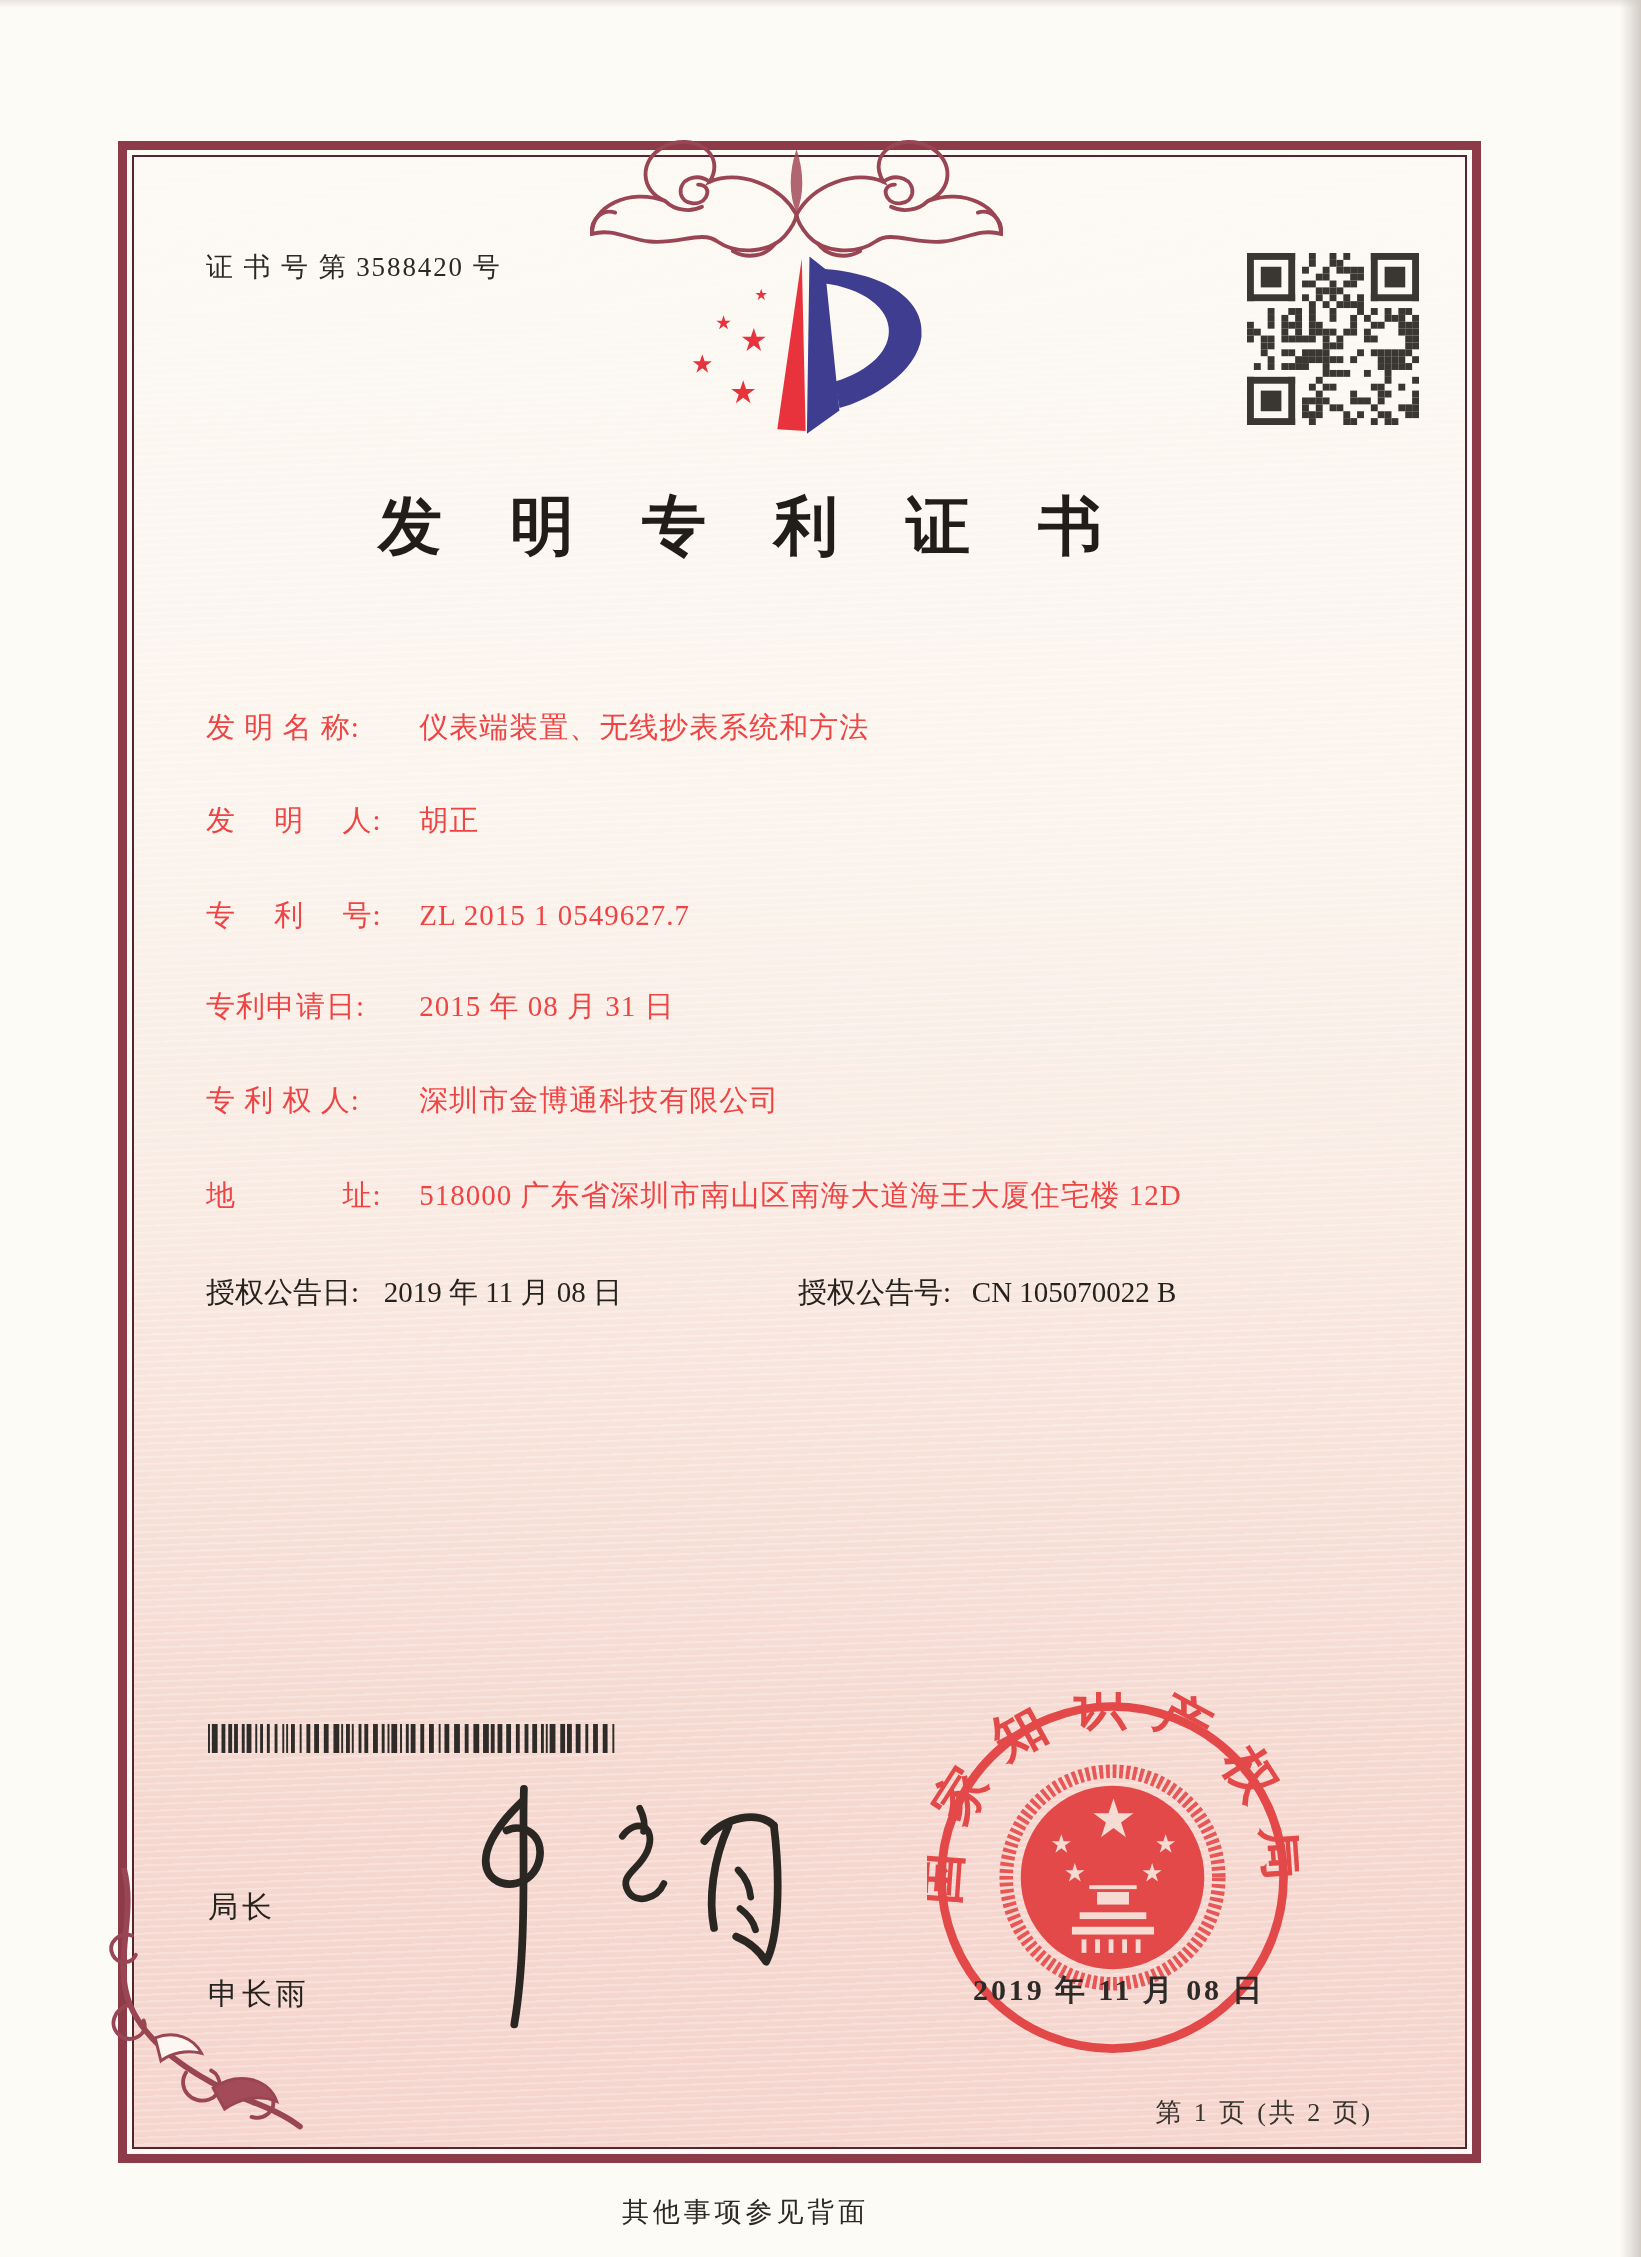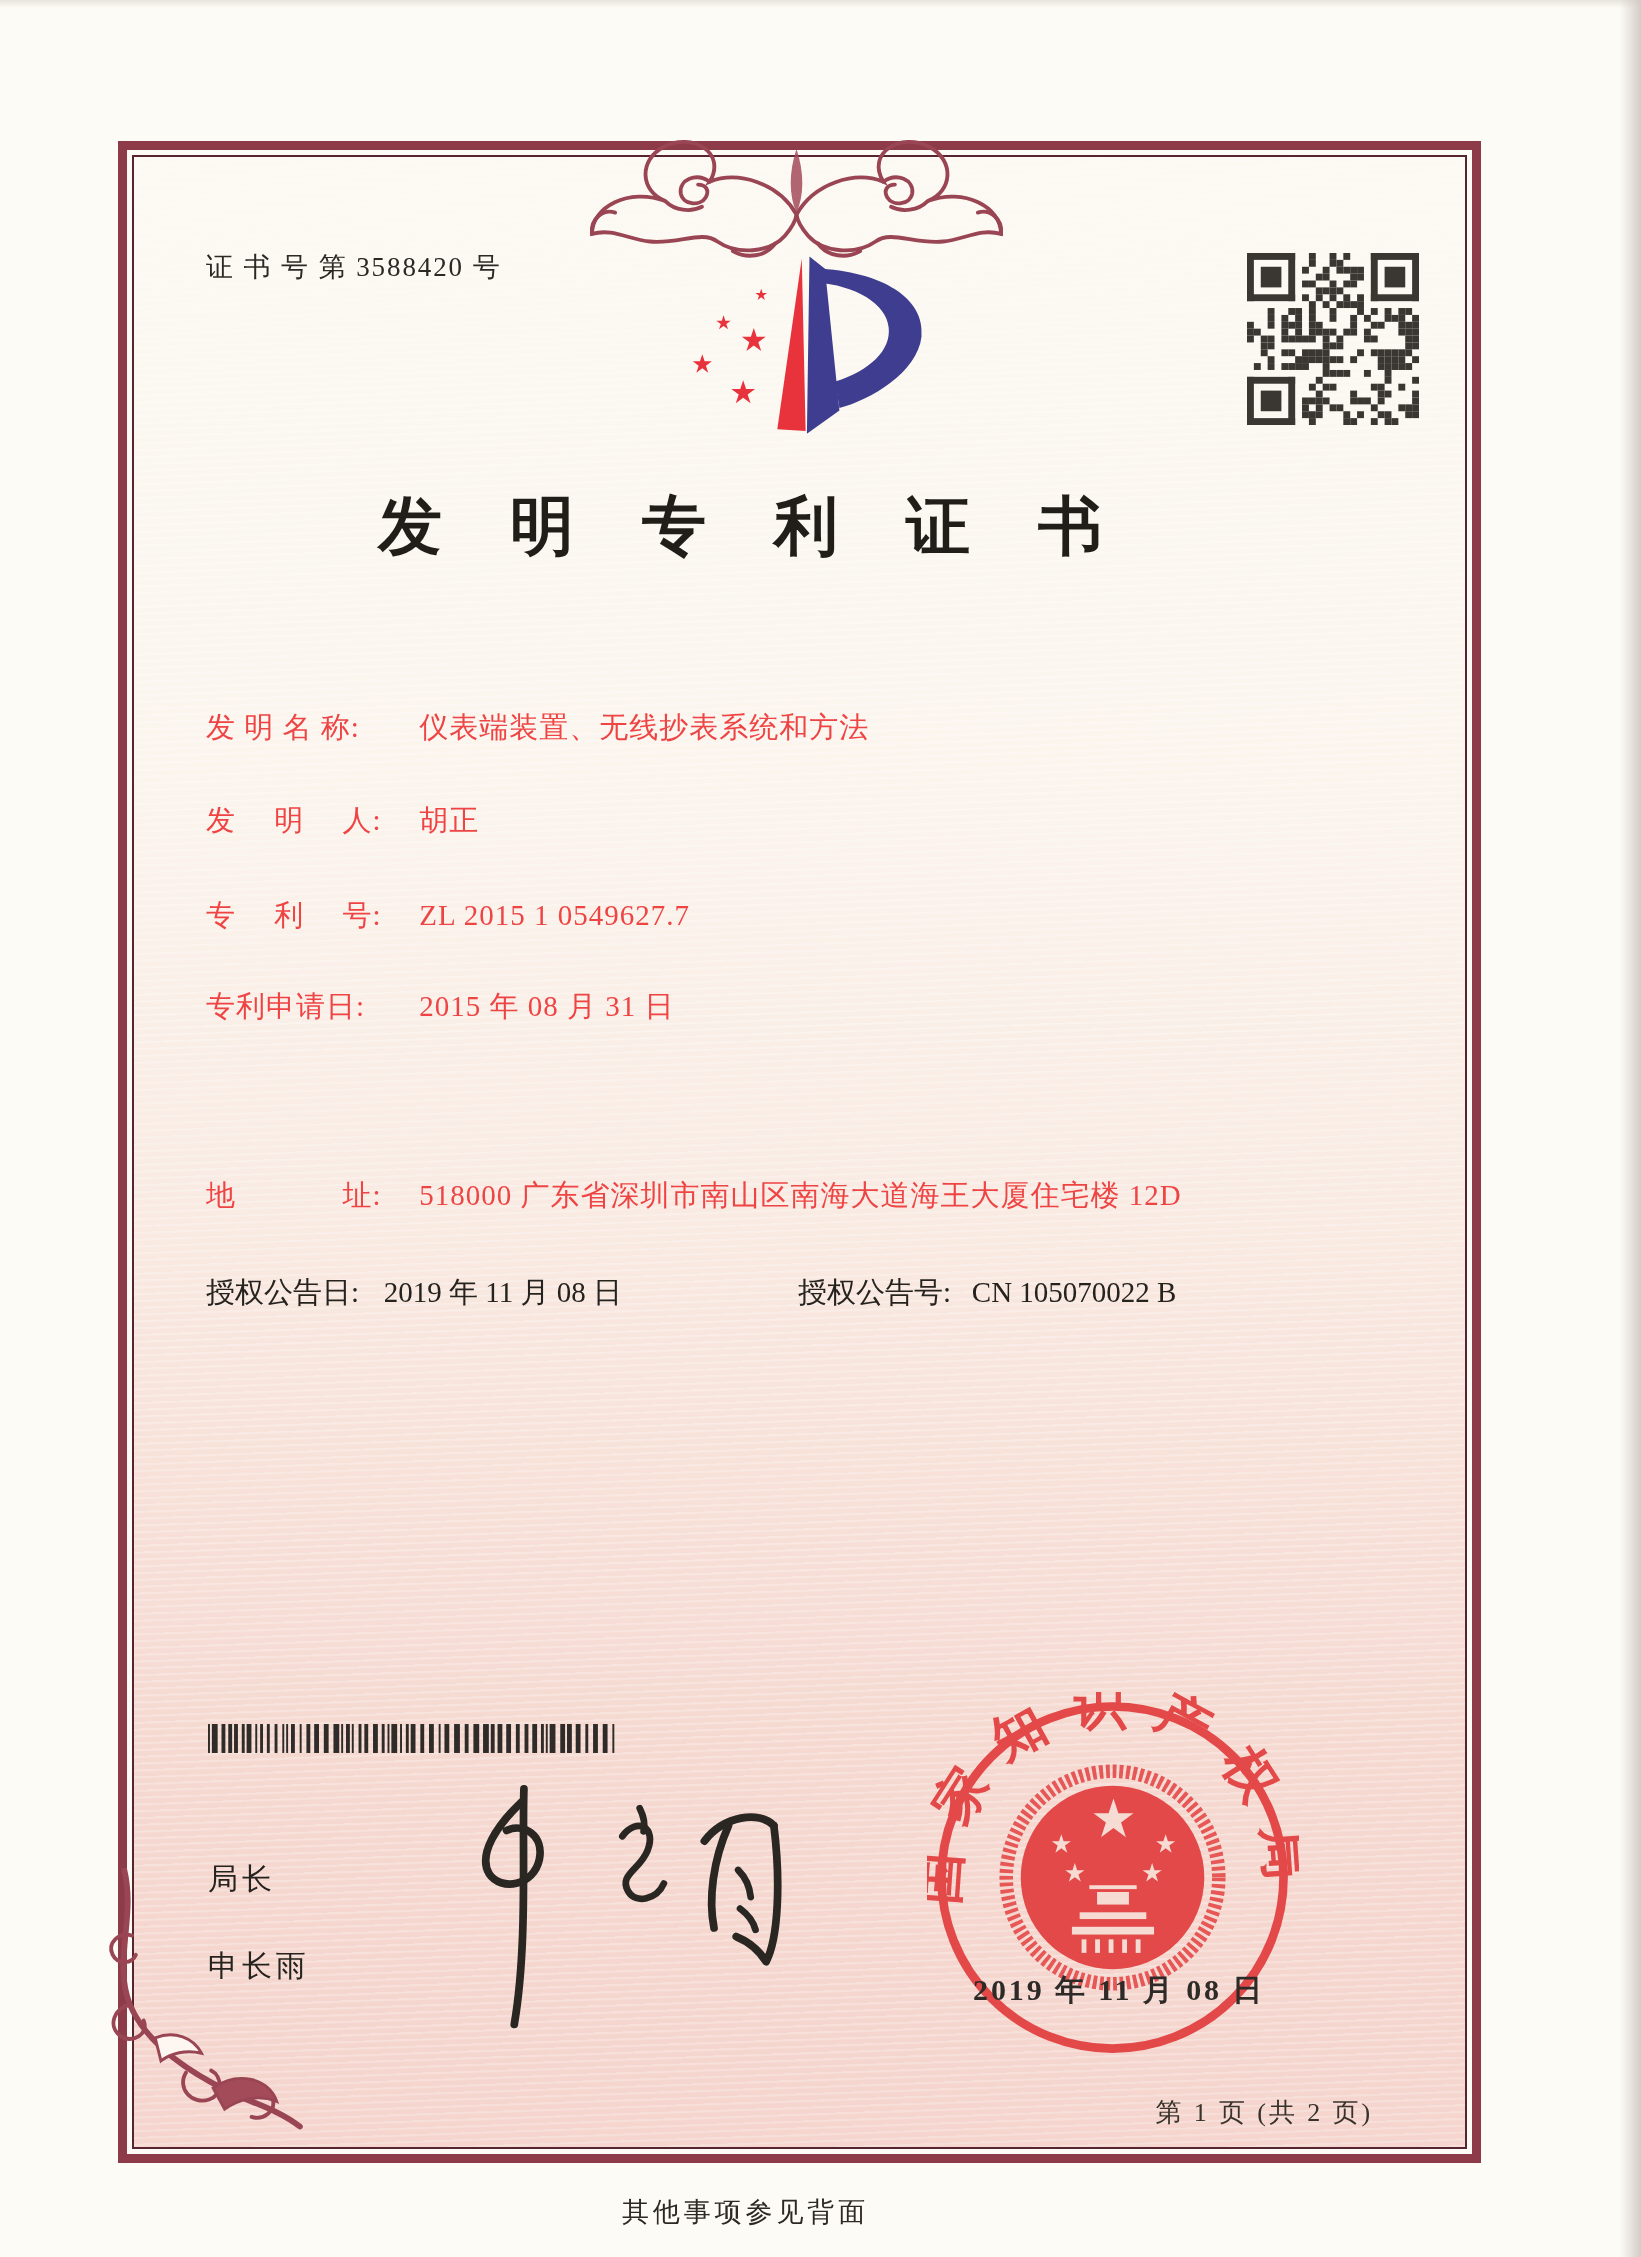--- a/index.html
+++ b/index.html
@@ -19,21 +19,21 @@
 
   .abs{position:absolute;}
   .certno{left:206px;top:249px;font-size:27px;letter-spacing:1.9px;color:#2c2925;}
   .title{left:378px;top:483px;font-size:64px;font-weight:bold;letter-spacing:68px;color:#211e1a;white-space:nowrap;}
   .row{left:206px;font-size:29px;letter-spacing:1px;white-space:nowrap;color:#ef4444;}
   .row .lab{display:inline-block;min-width:205px;}
   .grant{font-size:29px;white-space:nowrap;color:#26231f;}
   .paras{left:206px;top:1357px;width:1257px;font-size:29px;line-height:63px;
          letter-spacing:1.4px;text-align:justify;color:#26231f;}
   .paras p{margin:0;text-indent:60px;}
-  .officer{left:208px;font-size:30px;letter-spacing:3.9px;color:#26231f;}
+  .officer{left:208px;font-size:30px;letter-spacing:3.9px;color:#26231f;margin-top:28px;}
   .sealdate{left:973px;top:1970px;font-size:30px;letter-spacing:2.9px;color:#2e2a27;font-weight:bold;z-index:6;}
   .pageno{left:118px;top:2095px;width:1255px;text-align:right;font-size:26px;letter-spacing:2.9px;color:#38322c;}
   .backnote{left:118px;top:2194px;width:1255px;text-align:center;font-size:27px;letter-spacing:3.9px;color:#2c2925;}
   svg{display:block;}
   .ornament{z-index:5;}
 </style>
 </head>
 <body>
 
 <div class="page">
@@ -314,20 +314,24 @@
     <span>胡正</span>
   </div>
   <div class="abs row" style="top:896px">
     <span class="lab">专　 利　 号:</span>
     <span>ZL 2015 1 0549627.7</span>
   </div>
   <div class="abs row" style="top:987px">
     <span class="lab">专利申请日:</span>
     <span>2015 年 08 月 31 日</span>
   </div>
+  <div class="abs row" style="top:1081px">
+    <span class="lab">专 利 权 人:</span>
+    <span>深圳市金博通科技有限公司</span>
+  </div>
   <div class="abs row" style="top:1176px">
     <span class="lab">地　 　　 址:</span>
     <span>518000 广东省深圳市南山区南海大道海王大厦住宅楼 12D</span>
   </div>
 
   <div class="abs grant" style="left:206px;top:1273px">
     <span>授权公告日:</span>
     <span style="margin-left:17.4px">2019 年 11 月 08 日</span>
   </div>
   <div class="abs grant" style="left:798px;top:1273px">

